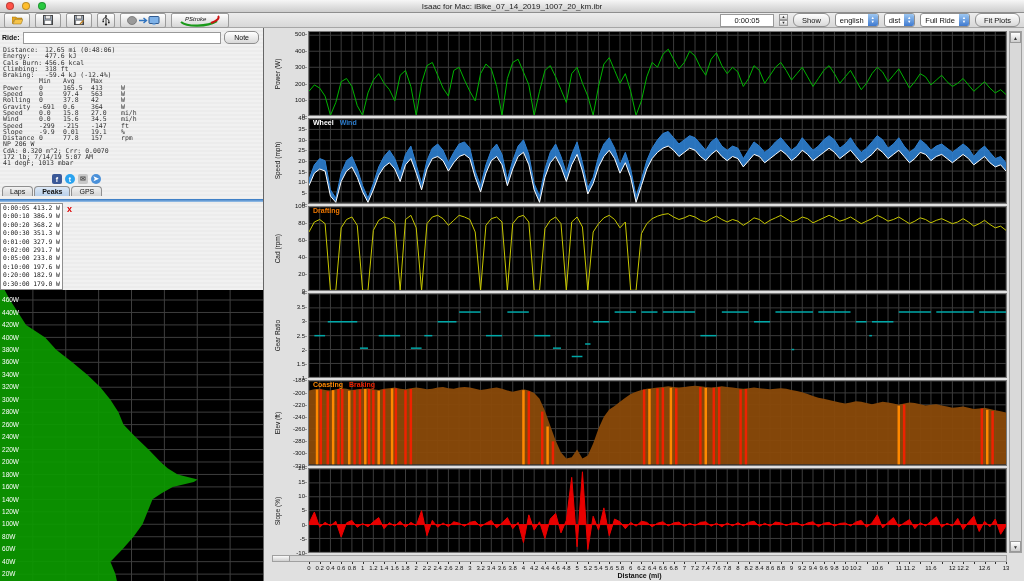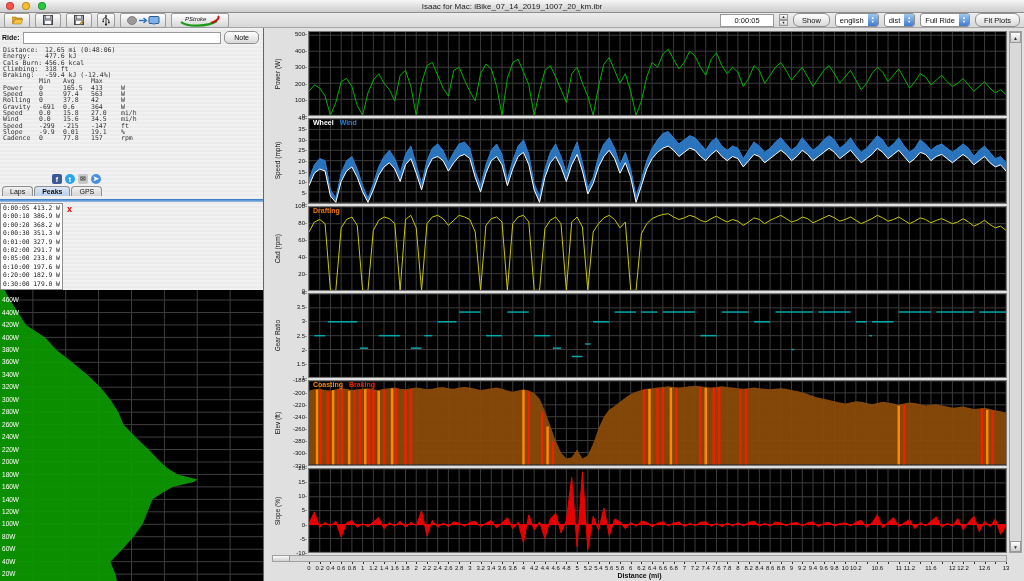--- a/index.html
+++ b/index.html
@@ -248,26 +248,32 @@
           <span>ft</span>
         </div>
         <div class="trow">
           <span>Slope</span>
           <span>-9.9</span>
           <span>0.01</span>
           <span>19.1</span>
           <span>%</span>
         </div>
         <div class="trow">
-          <span>Cadence</span>
+          <span>Distance</span>
           <span>0</span>
           <span>77.8</span>
           <span>157</span>
           <span>rpm</span>
         </div>
+      </div>
+    <div>
+        <div>NP 206 W</div>
+        <div>CdA: 0.320 m^2; Crr: 0.0070</div>
+        <div>172 lb; 7/14/19 5:07 AM</div>
+        <div>41 degF; 1013 mbar</div>
       </div>
   </div>
   <div class="social">
     <div class="soc" style="background:#3b5998">f</div>
     <div class="soc" style="background:#2aa3ef;border-radius:50%">t</div>
     <div class="soc" style="background:#c8c8c8;color:#555">✉</div>
     <div class="soc" style="background:#4a90d9;border-radius:50%">➤</div>
   </div>
   <div class="tabbar">
       <div class="tab">Laps</div>

